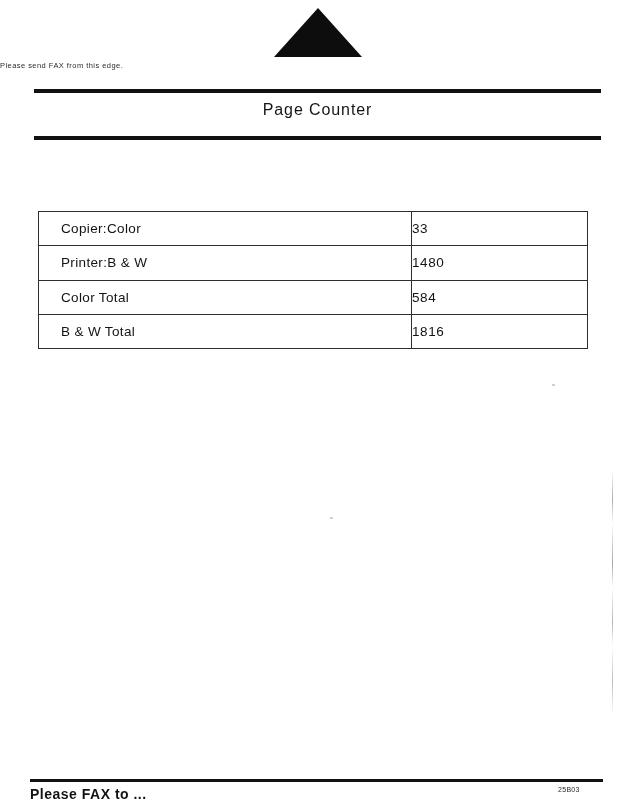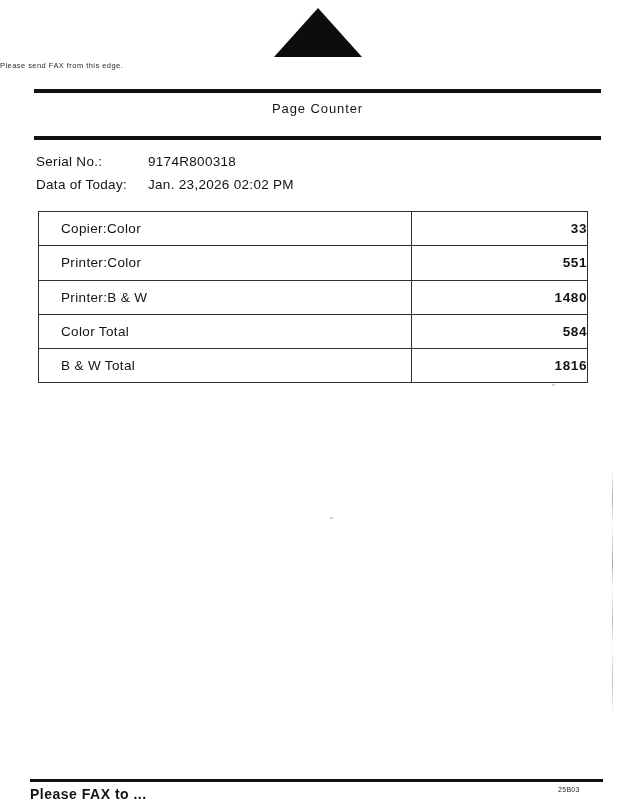--- a/index.html
+++ b/index.html
@@ -68,21 +68,21 @@
     height: 1px;
     background: rgba(255,255,255,0.55);
   }
 
   .doc-title {
     position: absolute;
     left: 0;
     right: 0;
     top: 101px;
     text-align: center;
-    font-size: 13px;
+    font-size: 16px;
     letter-spacing: 0.9px;
     color: #151515;
   }
 
   
   .meta {
     position: absolute;
     left: 36px;
     top: 150px;
     font-size: 13.5px;
@@ -109,23 +109,22 @@
     height: 33.3px;
     border: 1px solid #2e2e2e;
     padding: 0;
     letter-spacing: 0.35px;
   }
   .counter-table td.label {
     width: 350px;
     padding-left: 22px;
   }
   .counter-table td.value {
-    text-align: right;
+    text-align: left;
     letter-spacing: 0.6px;
-    font-weight: bold;
   }
 
   
   .artifact {
     position: absolute;
     background: rgba(70,70,70,0.45);
   }
   .streak-right {
     left: 612px;
     top: 470px;
@@ -189,34 +188,26 @@
 
   <div class="logo-block">
     <div class="triangle"></div>
     <div class="logo-caption">Please send FAX from this edge.</div>
   </div>
 
   <div class="rule-thick rule-top"></div>
   <div class="doc-title">Page Counter</div>
   <div class="rule-thick rule-bottom"></div>
 
-  <div class="meta">
-    <span class="meta-row"><span class="meta-label">Serial No.:</span><span>9174R800318</span></span>
-    <span class="meta-row"><span class="meta-label">Data of Today:</span><span>Jan. 23,2026 02:02 PM</span></span>
-  </div>
 
   <table class="counter-table">
     <tbody>
       <tr>
         <td class="label">Copier:Color</td>
         <td class="value">33</td>
-      </tr>
-      <tr>
-        <td class="label">Printer:Color</td>
-        <td class="value">551</td>
       </tr>
       <tr>
         <td class="label">Printer:B &amp; W</td>
         <td class="value">1480</td>
       </tr>
       <tr>
         <td class="label">Color Total</td>
         <td class="value">584</td>
       </tr>
       <tr>

